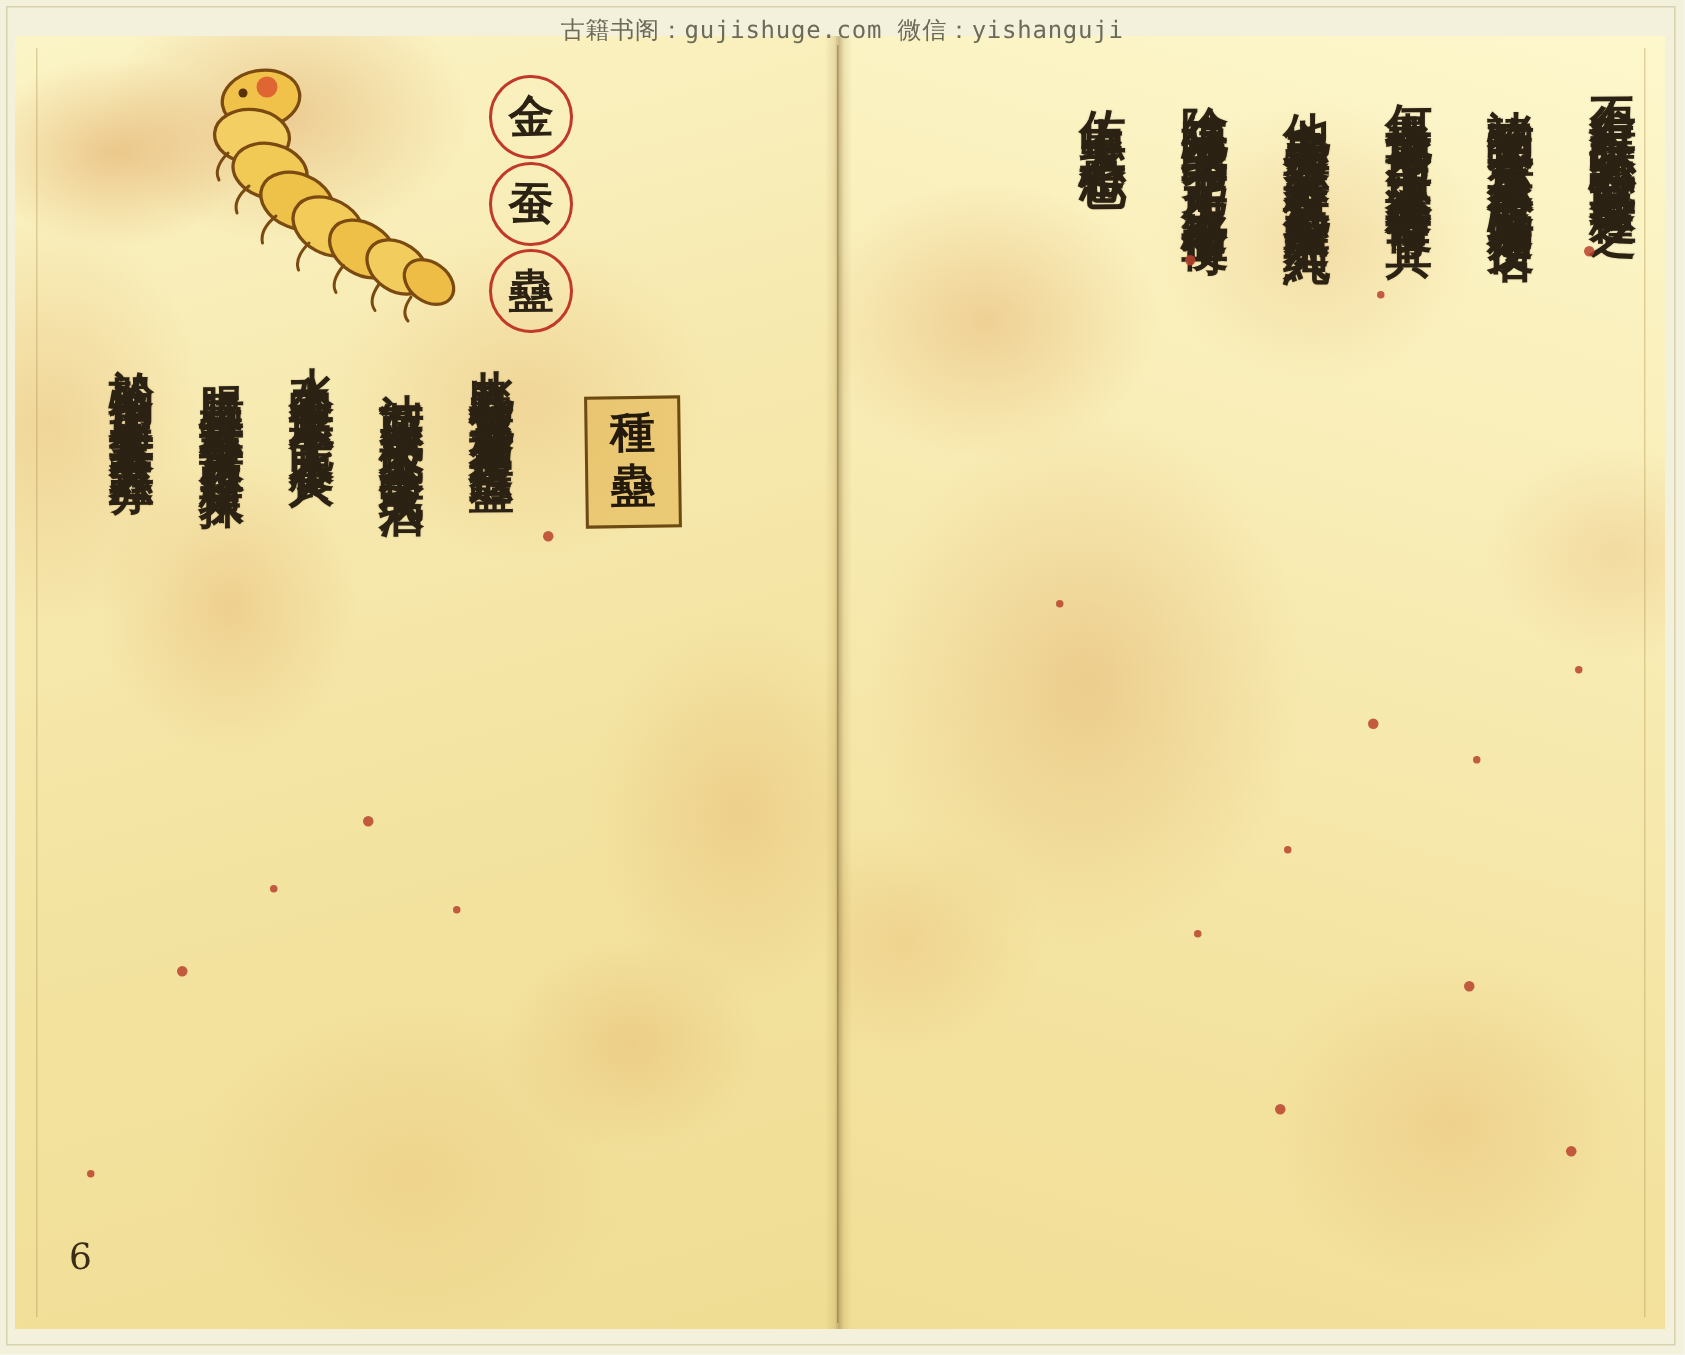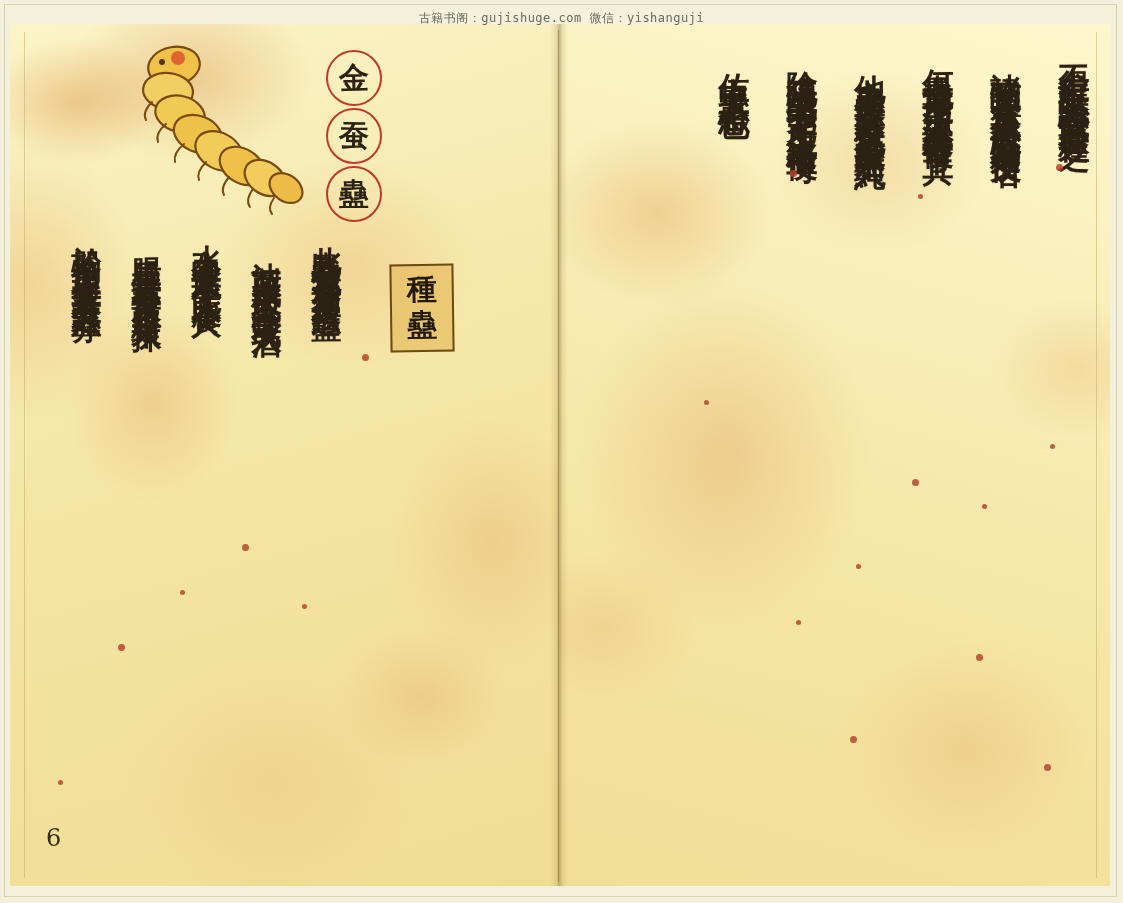--- a/index.html
+++ b/index.html
@@ -33,21 +33,21 @@
   }
 
   
   .watermark {
     position: absolute;
     top: 10px;
     left: 0;
     width: 100%;
     text-align: center;
     font-family: "DejaVu Sans Mono", monospace;
-    font-size: 12px;
+    font-size: 16px;
     color: #6b6b58;
     letter-spacing: 0.5px;
     z-index: 40;
     pointer-events: none;
   }
 
   
   .book {
     position: absolute;
     left: 10px;

